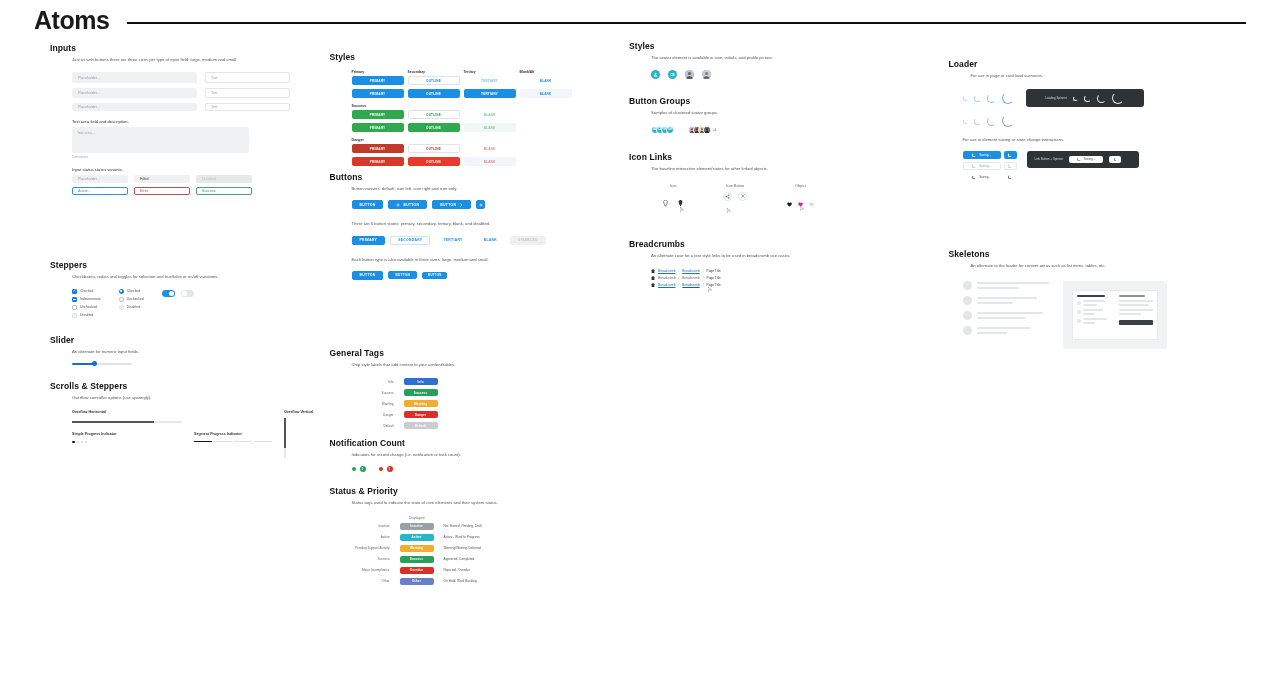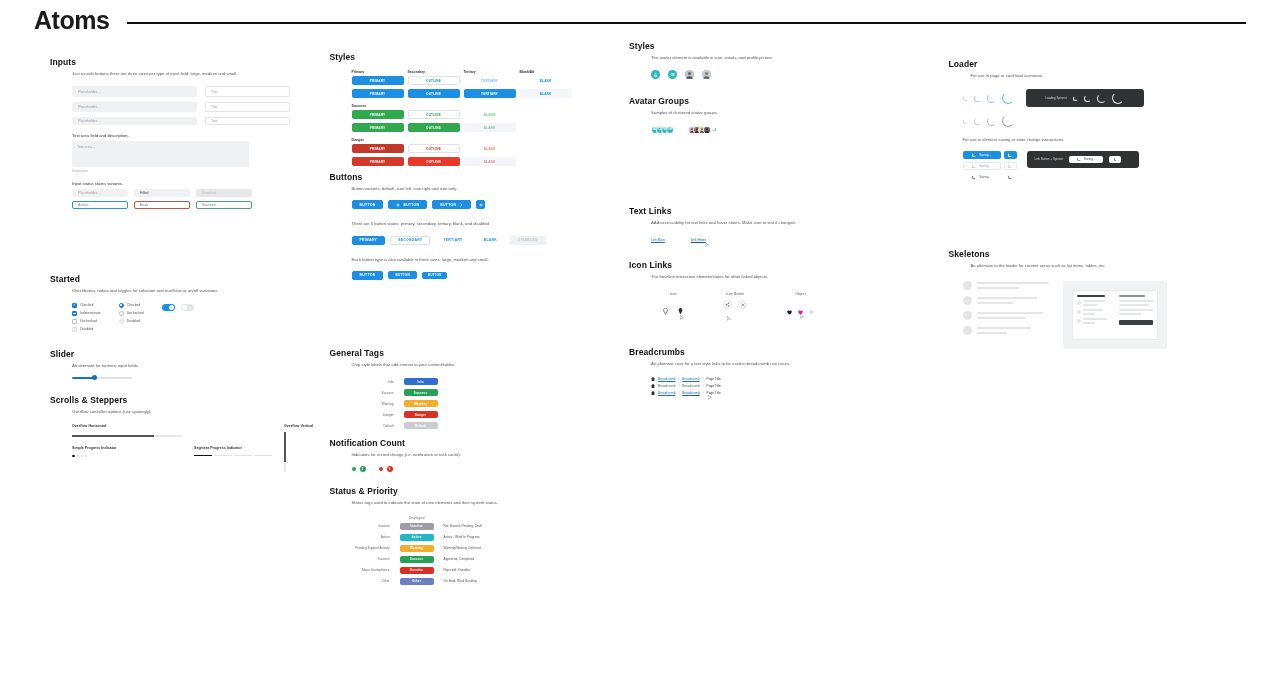--- a/index.html
+++ b/index.html
@@ -179,21 +179,21 @@
 
 <div class="page-header">
   <div class="page-title">Atoms</div>
   <div class="header-rule"></div>
 </div>
 
 <div class="columns">
 
   <div class="col col-1">
 
-    <div class="sec" style="margin-top:22px;">
+    <div class="sec" style="margin-top:8px;">
       <div class="sec-title">Inputs</div>
       <div class="sec-desc">Just as with buttons there are three sizes per type of input field: large, medium and small.</div>
 
       <div class="body-indent" style="margin-top:9px;">
         <div class="inp-row">
           <div class="inp lg">Placeholder...</div>
           <div class="inp lg">Text</div>
         </div>
         <div class="inp-row">
           <div class="inp md">Placeholder...</div>
@@ -220,21 +220,21 @@
         </div>
         <div class="states-grid">
           <div class="inp active">Active...</div>
           <div class="inp error">Error</div>
           <div class="inp success">Success</div>
         </div>
       </div>
     </div>
 
     <div class="sec" style="margin-top:65px;">
-      <div class="sec-title">Started</div>
+      <div class="sec-title">Steppers</div>
       <div class="sec-desc">Checkboxes, radios and toggles for selection and true/false or on/off variations.</div>
       <div class="body-indent" style="margin-top:8px; display:flex; gap:18px; align-items:flex-start;">
         <div>
           <div class="ctl-row">
               <span class="cb on">✓</span>
               <span>Checked</span>
             </div>
           <div class="ctl-row">
               <span class="cb ind"></span>
               <span>Indeterminate</span>
@@ -515,21 +515,21 @@
           <svg width="9" height="9" viewBox="0 0 12 12">
               <circle cx="6" cy="6" r="6" fill="#c2cfd8"></circle>
               <circle cx="6" cy="4.5" r="2" fill="#8a7a66"></circle>
               <path d="M1.8 11.5c.4-2.3 2-3.3 4.2-3.3s3.8 1 4.2 3.3z" fill="#5d5d5d"></path>
             </svg>
         </span>
       </div>
     </div>
 
     <div class="sec" style="margin-top:17px;">
-      <div class="sec-title">Avatar Groups</div>
+      <div class="sec-title">Button Groups</div>
       <div class="sec-desc">Samples of clustered avatar groups.</div>
       <div style="margin-top:9px; margin-left:22px; display:flex; gap:14px; align-items:center;">
         <span class="av-stack">
           <span class="av" style="width:8px;height:8px;font-size:2.6px;">AB</span>
           <span class="av" style="width:8px;height:8px;font-size:2.6px;">CD</span>
           <span class="av" style="width:8px;height:8px;font-size:2.6px;">EF</span>
           <span class="av" style="width:8px;height:8px;font-size:2.6px;">GH</span>
         </span>
         <span style="display:flex; align-items:center; gap:2px;">
           <span class="av-stack">
@@ -560,33 +560,20 @@
                   <circle cx="6" cy="4.5" r="2" fill="#2a2a2a"></circle>
                   <path d="M1.8 11.5c.4-2.3 2-3.3 4.2-3.3s3.8 1 4.2 3.3z" fill="#1a1a1a"></path>
                 </svg>
               </span>
           </span>
           <span style="font-size:2.8px; color:#25b5c4; font-weight:bold;">+5</span>
         </span>
       </div>
     </div>
 
-    <div class="sec" style="margin-top:72px;">
-      <div class="sec-title">Text Links</div>
-      <div class="sec-desc">AAA accessability for text links and hover states. Make sure to test if changed.</div>
-      <div style="margin-top:12px; margin-left:22px; display:flex; gap:26px; align-items:center;">
-        <span class="tlink" style="font-size:3.2px;">Link Main</span>
-        <span class="tlink hover" style="font-size:3.2px; position:relative;">
-          <span>Link Hover</span>
-          <span style="position:absolute; left:14px; top:4px;"><svg width="4" height="5" viewBox="0 0 8 10">
-                <path d="M0 0l7 6H3.5L0 9z" fill="#fff" stroke="#444" stroke-width=".7"></path>
-              </svg></span>
-        </span>
-      </div>
-    </div>
 
     <div class="sec" style="margin-top:18px;">
       <div class="sec-title">Icon Links</div>
       <div class="sec-desc">The baseline interactive element/states for other linked objects.</div>
       <div style="margin-top:12px; margin-left:34px; display:flex; gap:40px;">
         <div>
           <div class="tiny-label" style="margin-bottom:5px; text-align:center;">Icon</div>
           <div style="display:flex; gap:10px; align-items:center;">
             <span><svg width="5" height="7" viewBox="0 0 8 11">
                   <path d="M4 0C2 0 1 1.4 1 3c0 2.2 3 7 3 7s3-4.8 3-7c0-1.6-1-3-3-3z" fill="none" stroke="#333" stroke-width="1"></path>

